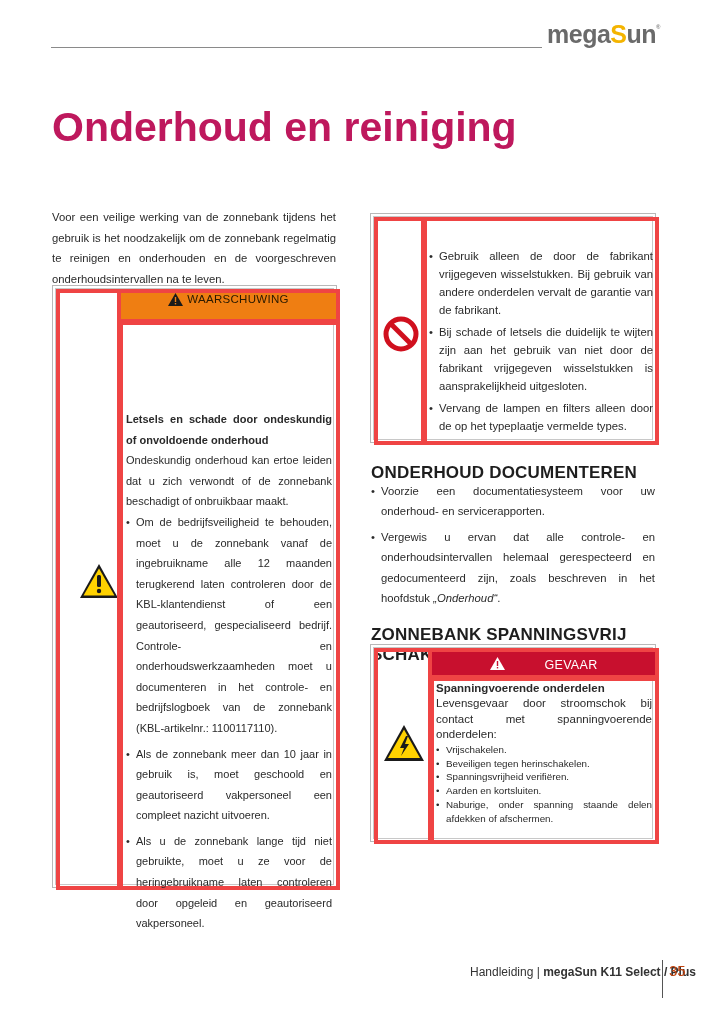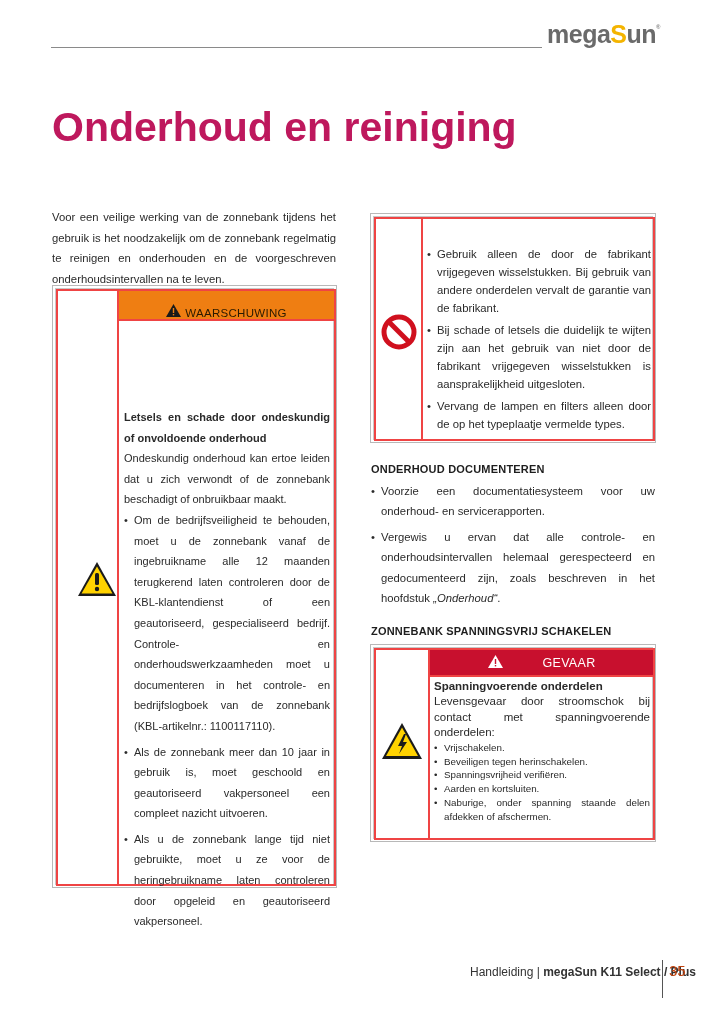--- a/index.html
+++ b/index.html
@@ -8,45 +8,45 @@
   .abs { position:absolute; }
   .header-rule { left:51px; top:47px; width:491px; height:1px; background:#8a8a8a; }
   .logo { left:547px; top:20px; font-size:25px; font-weight:bold; color:#6a6a6a; letter-spacing:-0.5px; }
   .logo .s { color:#f4b400; }
   .logo .reg { font-size:6px; vertical-align:top; color:#888; position:relative; top:4px; }
   .title { left:52px; top:104px; font-size:41px; font-weight:bold; color:#be185d; letter-spacing:0px; }
 
   .intro { left:52px; top:207px; width:284px; font-size:11.3px; line-height:20.6px; text-align:justify; }
 
   .tbl { border:1px solid #b8b8b8; box-shadow: inset 0 0 0 2px #fff, inset 0 0 0 3px #c8c8c8; }
-  .cell { position:absolute; border:2px solid #ef4444; }
+  .cell { position:absolute; border:4px solid #ef4444; }
 
   
   .wtable { left:52px; top:285px; width:283px; height:601px; }
   .w-iconcol { left:3px; top:3px; width:59px; height:593px; }
   .w-banner { left:64px; top:3px; width:215px; height:28px; background:#ef7e12; color:#2a1a00;
-              font-size:11.5px; display:flex; align-items:flex-end; justify-content:center; letter-spacing:0.3px; }
+              font-size:11.5px; display:flex; align-items:flex-start; justify-content:center; letter-spacing:0.3px; }
   .w-body { left:64px; top:33px; width:215px; height:563px; }
   .w-text { position:absolute; left:5px; top:43px; width:206px; font-size:11px; line-height:20.6px; text-align:justify;margin-top:43px; }
   .w-sign { left:19px; top:270px; }
 
   .bold { font-weight:bold; }
   ul.bul { list-style:none; margin:0; padding:0; }
   ul.bul li { position:relative; padding-left:10px; }
   ul.bul li::before { content:"•"; position:absolute; left:0; top:0; }
   ul.bul.gap li + li { margin-top:5px; }
 
   
   .ptable { left:370px; top:213px; width:284px; height:228px; }
   .p-iconcol { left:3px; top:3px; width:45px; height:220px; }
   .p-body { left:50px; top:3px; width:230px; height:220px; }
   .p-text { position:absolute; left:4px; top:26px; width:224px; font-size:11.3px; line-height:18px; text-align:justify; }
   .p-sign { left:5px; top:95px; }
 
-  .h2 { font-size:11px; font-weight:bold; letter-spacing:0.2px; color:#1e1e1e; }
+  .h2 { font-size:17px; font-weight:bold; letter-spacing:0.2px; color:#1e1e1e; }
   .doc-h { left:371px; top:463px; }
   .doc-list { left:371px; top:481px; width:284px; font-size:11.3px; line-height:20.4px; text-align:justify; }
   .span-h { left:371px; top:625px; }
 
   
   .gtable { left:370px; top:644px; width:284px; height:196px; }
   .g-iconcol { left:3px; top:3px; width:52px; height:188px; }
   .g-banner { left:57px; top:3px; width:223px; height:25px; background:#c8102e; color:#fff;
               font-size:12.5px; display:flex; align-items:center; justify-content:center; letter-spacing:0.3px;gap:36px; }
   .g-body { left:57px; top:30px; width:223px; height:161px; }

